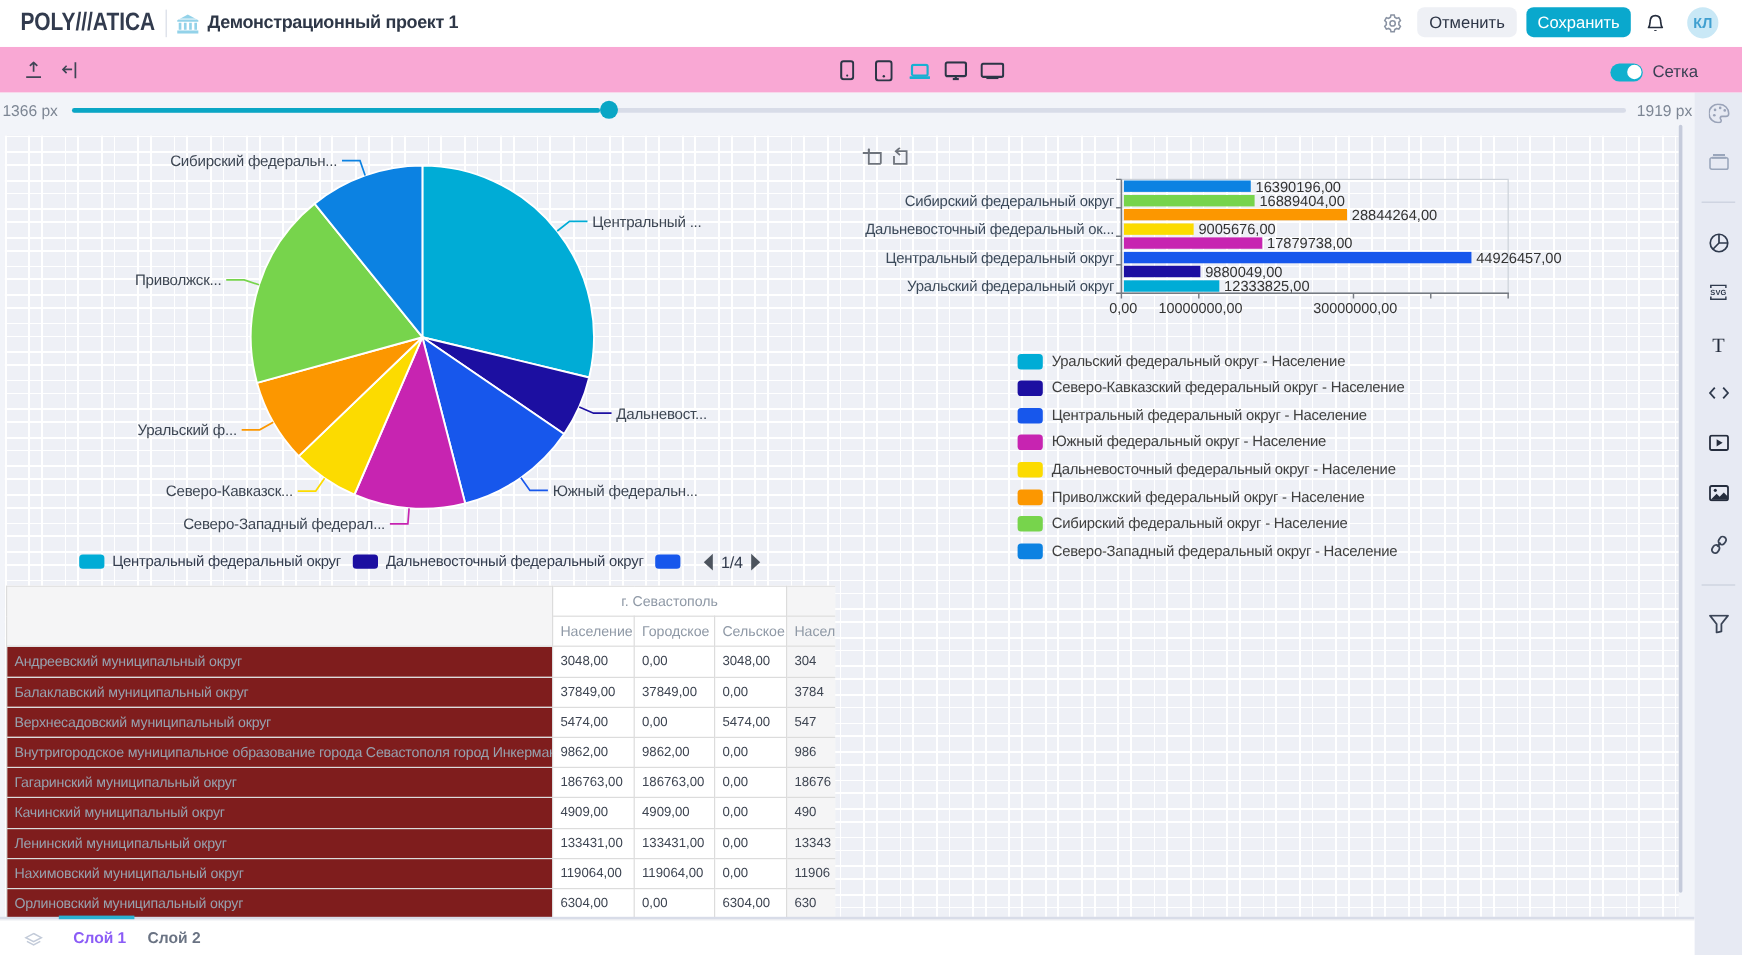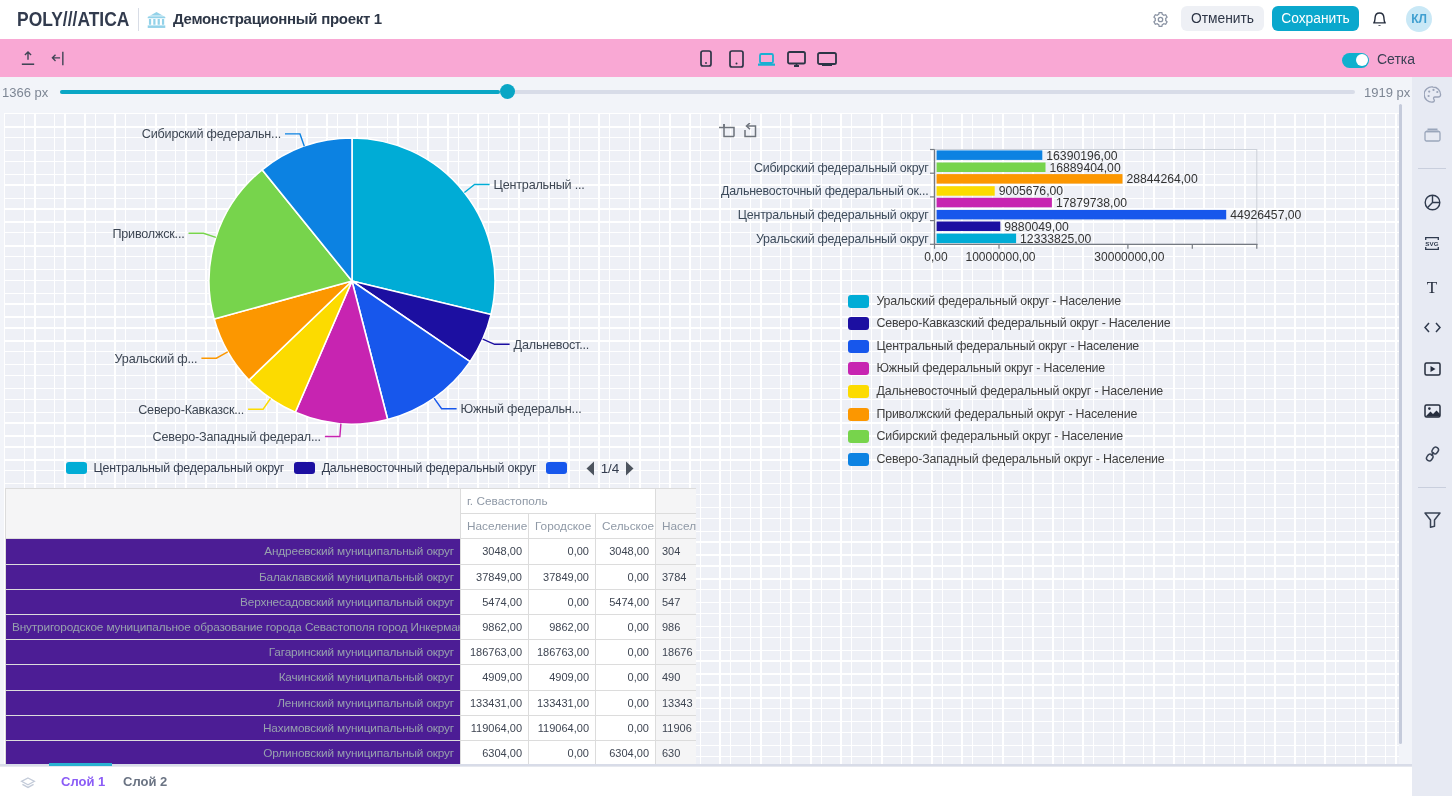--- a/index.html
+++ b/index.html
@@ -31,23 +31,23 @@
 
 #sbar{position:absolute;left:1412px;top:77px;width:40px;height:719px;background:#e7eaf3}
 
 #bbar{position:absolute;left:0;top:766px;width:1412px;height:30px;background:#fff}
 #layer1{position:absolute;left:61px;top:8px;font-size:13px;font-weight:bold;color:#8b5cf6}
 #layer2{position:absolute;left:123px;top:8px;font-size:13px;font-weight:bold;color:#6a7383}
 
 #tbl{position:absolute;left:5px;top:411px;width:691px;height:277px;background:#fff;font-size:11.8px;overflow:hidden}
 #tbl table{border-collapse:collapse;table-layout:fixed;width:731px}
 #tbl td{border:1px solid #dcdcdc;height:25.2px;padding:0 6px;white-space:nowrap;overflow:hidden}
-#tbl .rh{color:#97a1ae;text-align:right;padding-left:6px;background:#4c1d95;letter-spacing:-0.15px}
-#tbl .num{color:#3e4552;text-align:right;background:#fff;font-size:11px}
-#tbl .hd{color:#8f99a6;text-align:left;background:#fff}
+#tbl .rh{color:#97a1ae;text-align:left;padding-left:6px;background:#7f1d1d;letter-spacing:-0.15px}
+#tbl .num{color:#3e4552;background:#fff;font-size:11px}
+#tbl .hd{color:#8f99a6;text-align:center;background:#fff}
 #tbl .gray{background:#f5f5f6}
 #tscroll{position:absolute;left:49px;top:686.4px;width:63px;height:2.2px;background:#29b2d2;z-index:5}
 .legrow{position:absolute;font-size:12.4px;color:#404040;display:flex;align-items:flex-end;letter-spacing:-.2px}
 .legrow .sw{width:20.5px;height:13px;border-radius:3px;margin-right:8px;flex:none}
 </style></head>
 <body>
 <div id="stage">
  <div id="canvas">
   <div id="grid"></div>
   <span class="pxlabel" style="left:2px">1366 px</span>

